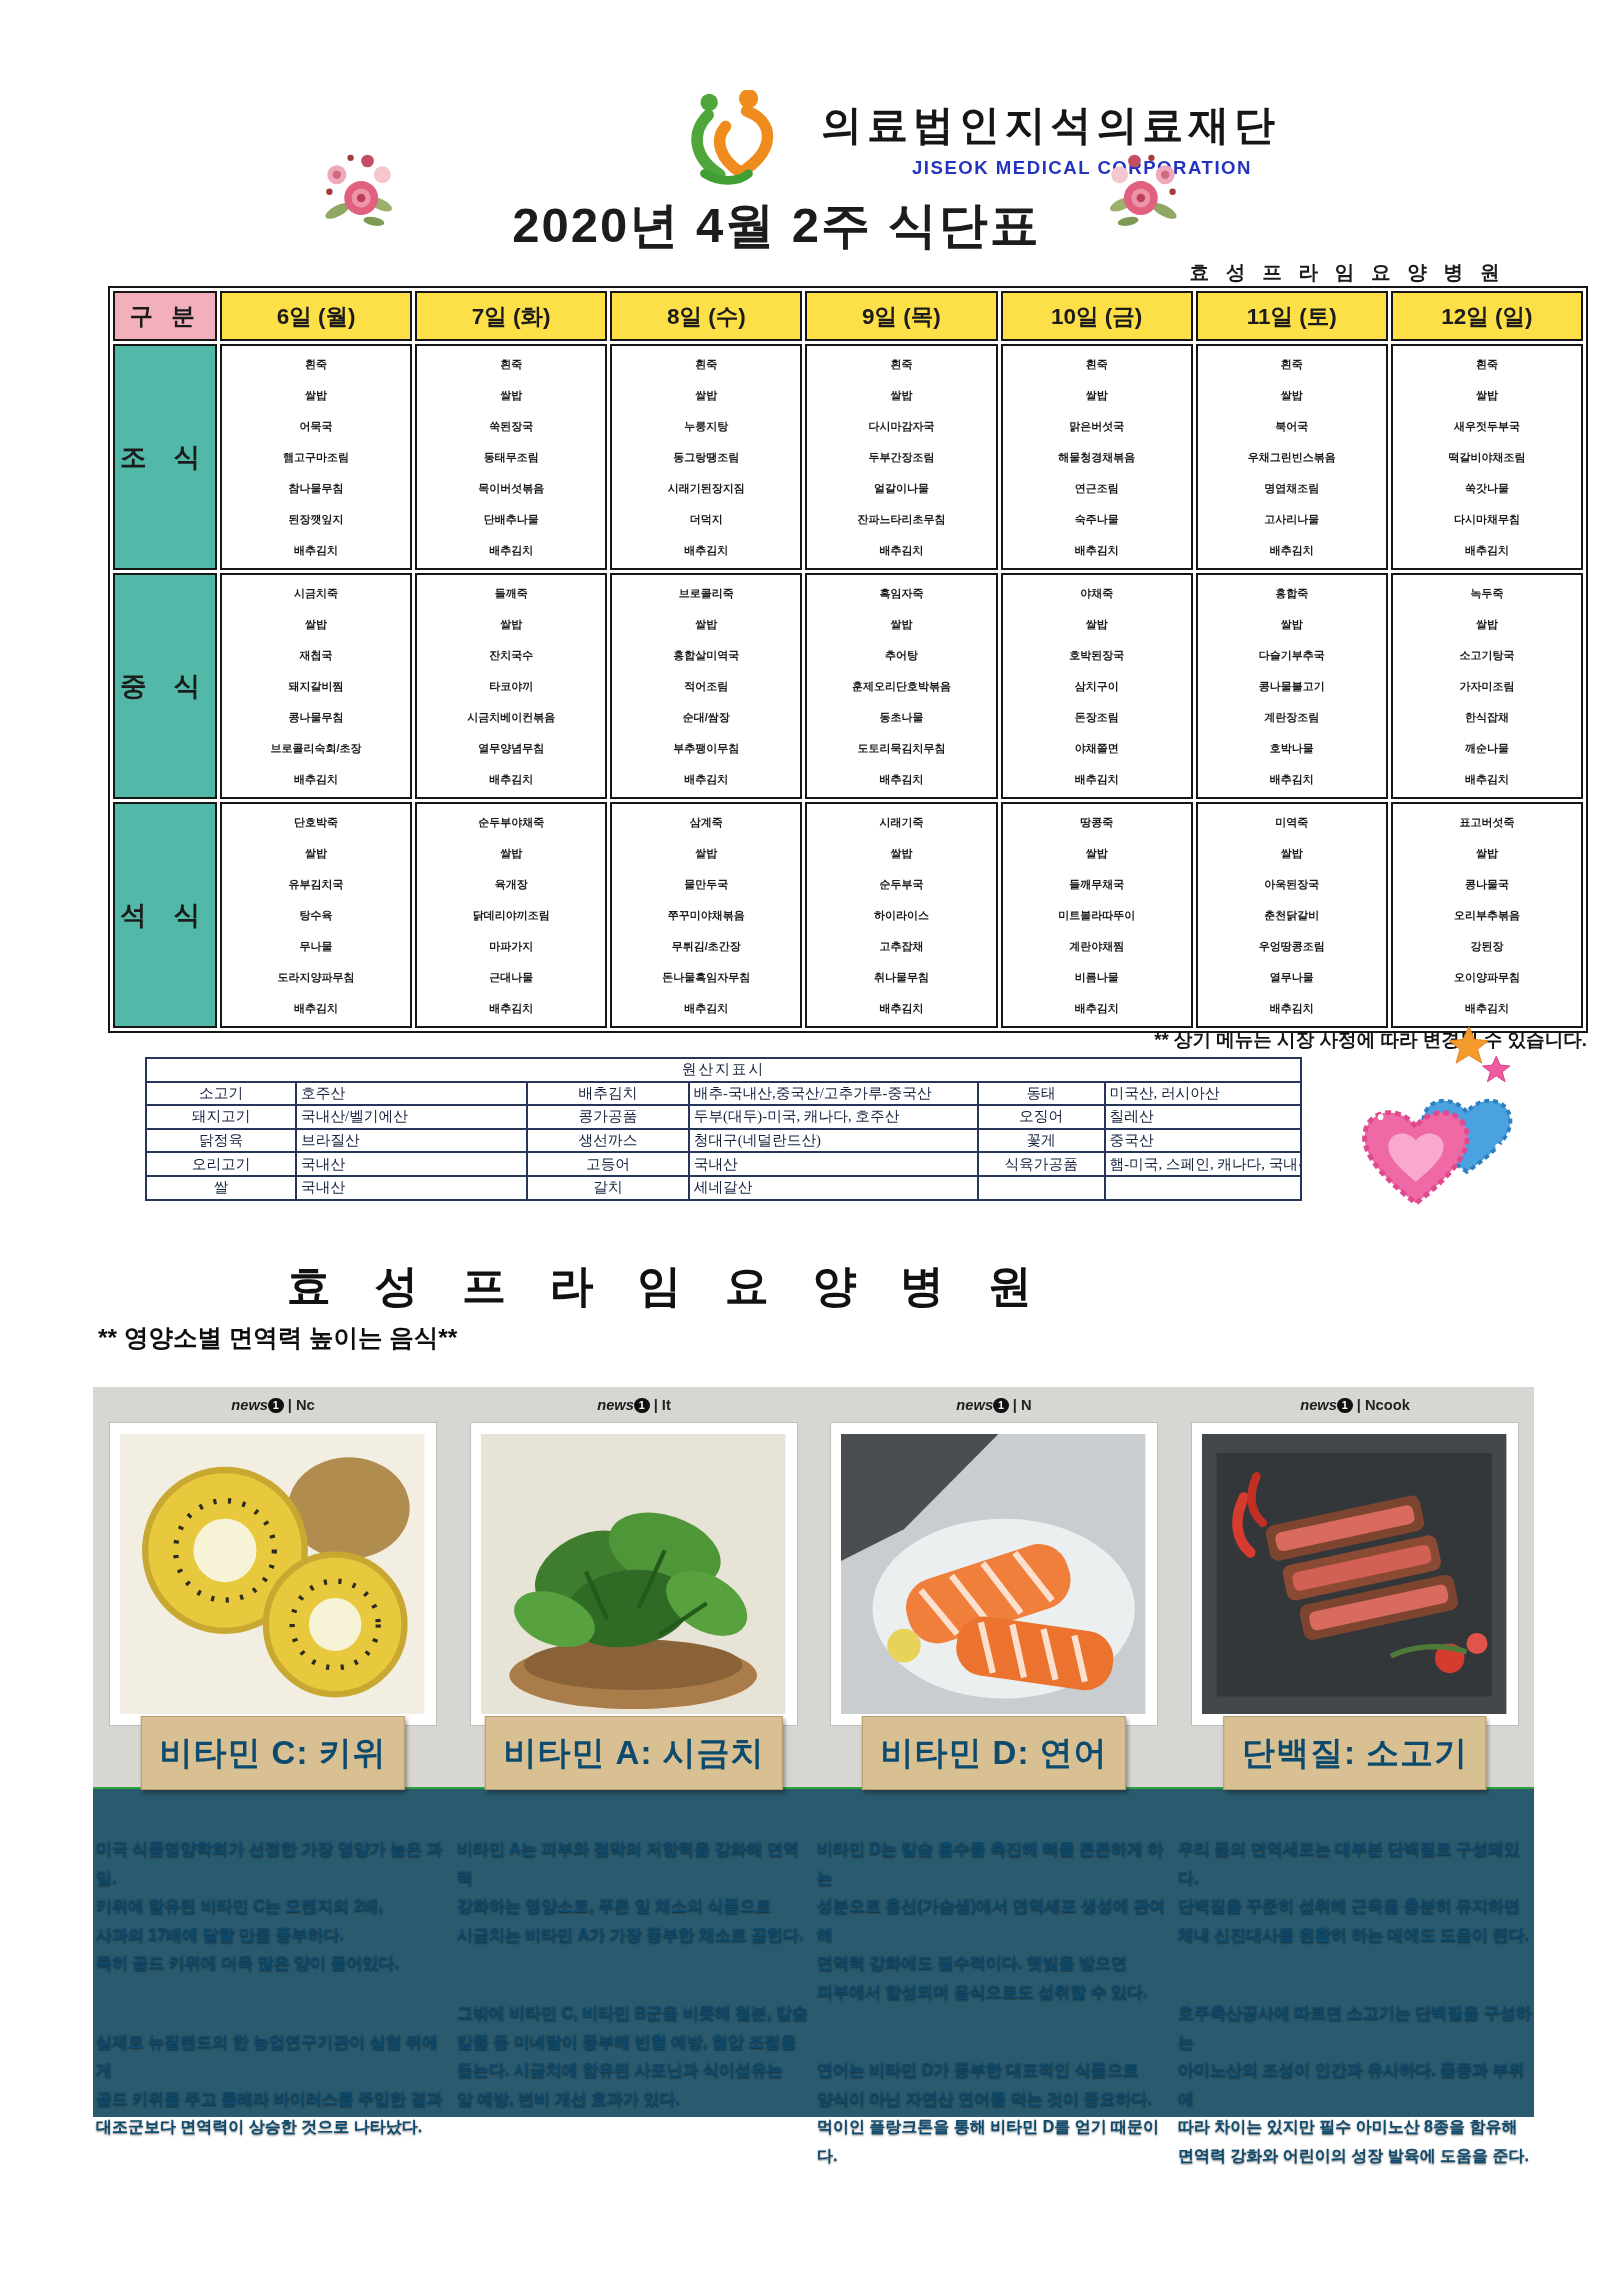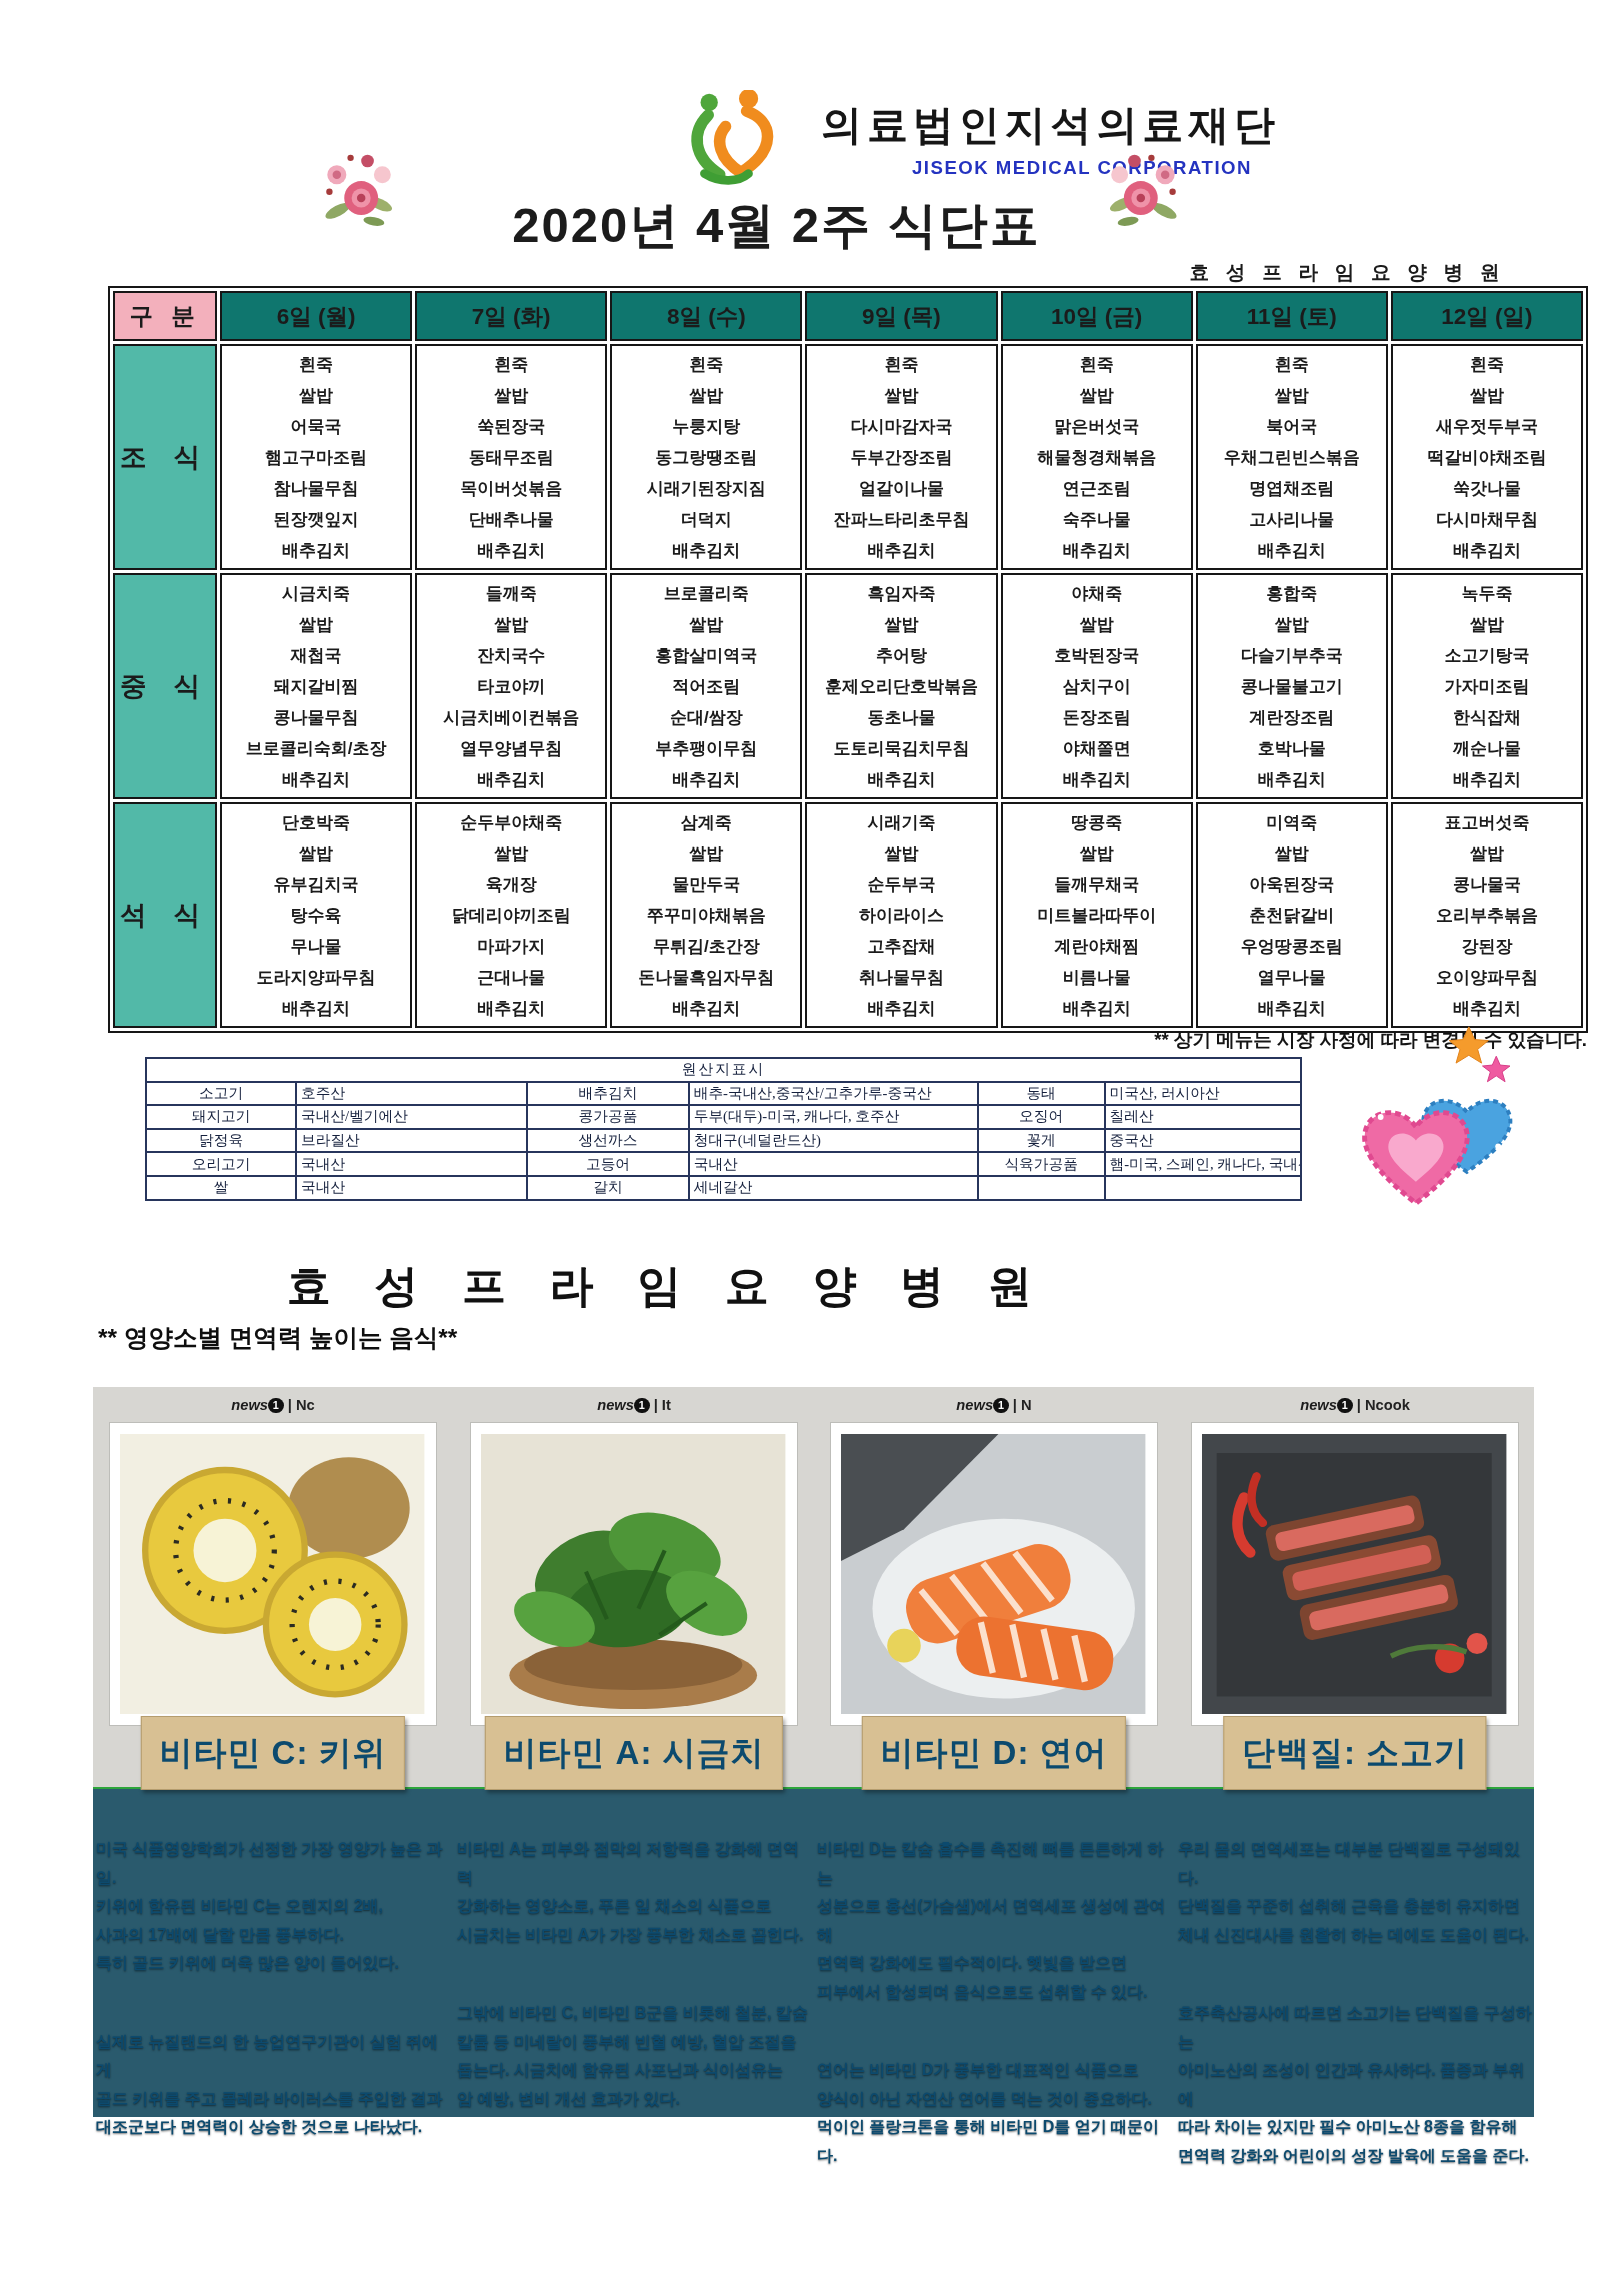--- a/index.html
+++ b/index.html
@@ -16,23 +16,23 @@
   .flower-left{left:320px;top:143px;}
   .flower-right{left:1106px;top:143px;transform:scaleX(-1);}
   .hospital-small{position:absolute;left:1181px;top:259px;width:333px;text-align:center;
                   font-family:"Liberation Serif","DejaVu Serif",serif;font-size:19.6px;font-weight:600;letter-spacing:5.9px;}
 
   
   table.menu-table{position:absolute;left:108px;top:286px;width:1480px;table-layout:fixed;
                    border-collapse:separate;border-spacing:3.9px;border:2.9px solid #161616;background:#fff;}
   table.menu-table td{border:2px solid #161616;text-align:center;vertical-align:middle;padding:0;}
   .corner{background:#f3b0bc;font-size:23.5px;font-weight:800;letter-spacing:5.9px;height:46px;}
-  .day-head{background:#0f766e;font-size:22.5px;font-weight:800;height:46px;}
+  .day-head{background:#fde047;font-size:22.5px;font-weight:800;height:46px;}
   .meal-label{background:#52b9a8;font-size:26.5px;font-weight:800;letter-spacing:9.8px;}
-  .menu-cell{font-size:17px;font-weight:600;line-height:31px;white-space:pre-line;height:222px;}
+  .menu-cell{font-size:11px;font-weight:600;line-height:31px;white-space:pre-line;height:222px;}
 
   .menu-note{position:absolute;right:33px;top:1027px;font-size:18.6px;font-weight:600;color:#141414;}
 
   
   table.origin-table{position:absolute;left:145px;top:1057px;width:1157px;table-layout:fixed;
                      border-collapse:collapse;border:2px solid #27355c;
                      font-family:"Liberation Serif","DejaVu Serif",serif;color:#15203d;}
   table.origin-table td{border:2px solid #27355c;font-size:14.7px;height:21.6px;padding:0 3.9px;overflow:hidden;white-space:nowrap;}
   .origin-head td{height:25.5px;text-align:center;font-size:15.7px;letter-spacing:2px;border-bottom:2px solid #27355c;}
   td.o-item{text-align:center;}

